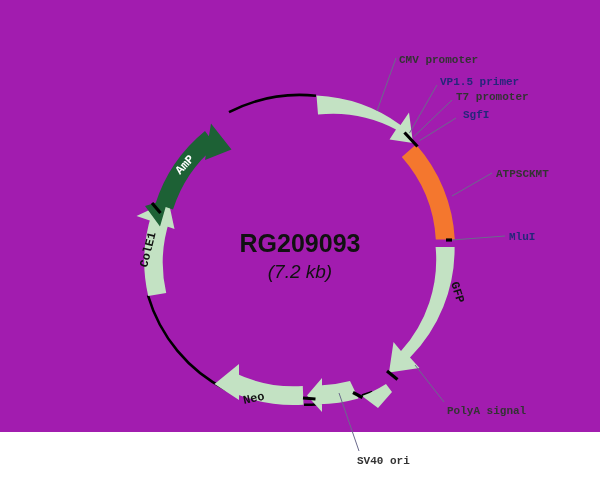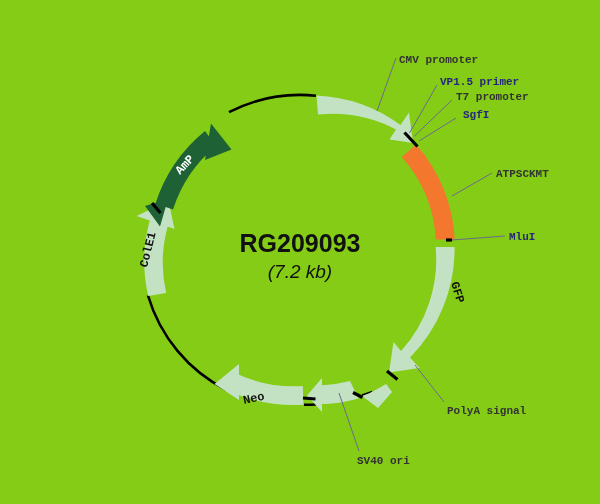--- a/index.html
+++ b/index.html
@@ -9,22 +9,22 @@
   }
   body {
     width: 600px;
     height: 504px;
     overflow: hidden;
     font-family: "Liberation Sans", sans-serif;
   }
   #plasmid-map {
     position: relative;
     width: 600px;
-    height: 504px;
-    background: #84cc16;
+    height: 432px;
+    background: #a21caf;
   }
   svg#map-svg {
     display: block;
     width: 600px;
     height: 504px;
   }
   .feature-label {
     font-family: "Liberation Mono", "DejaVu Sans Mono", monospace;
     font-size: 11px;
     font-weight: bold;

